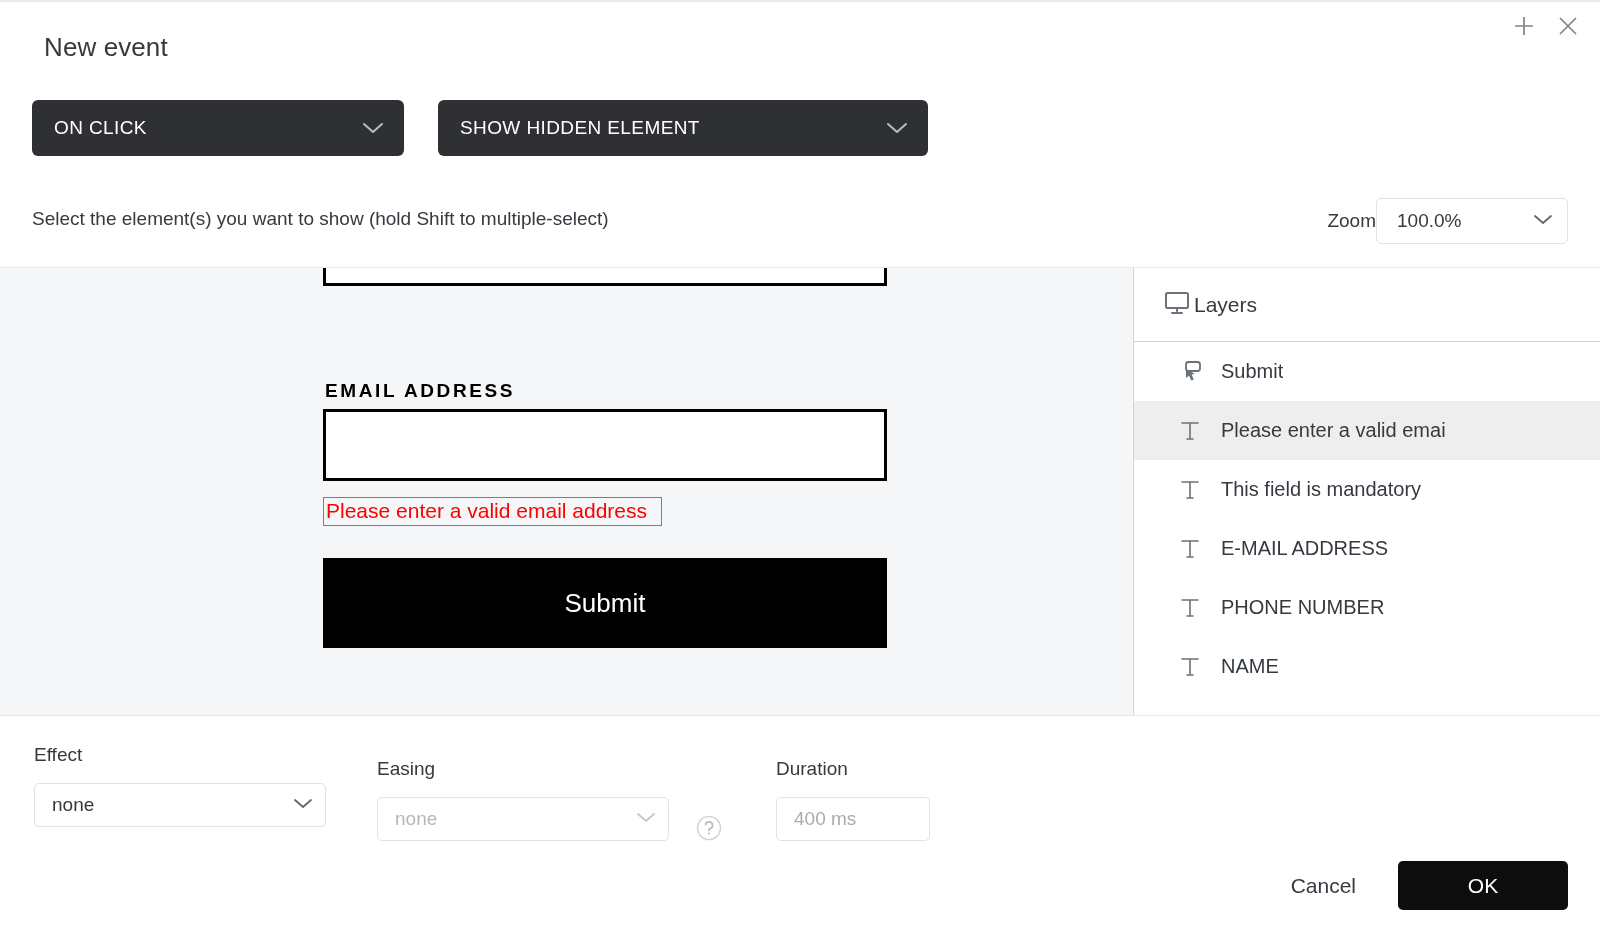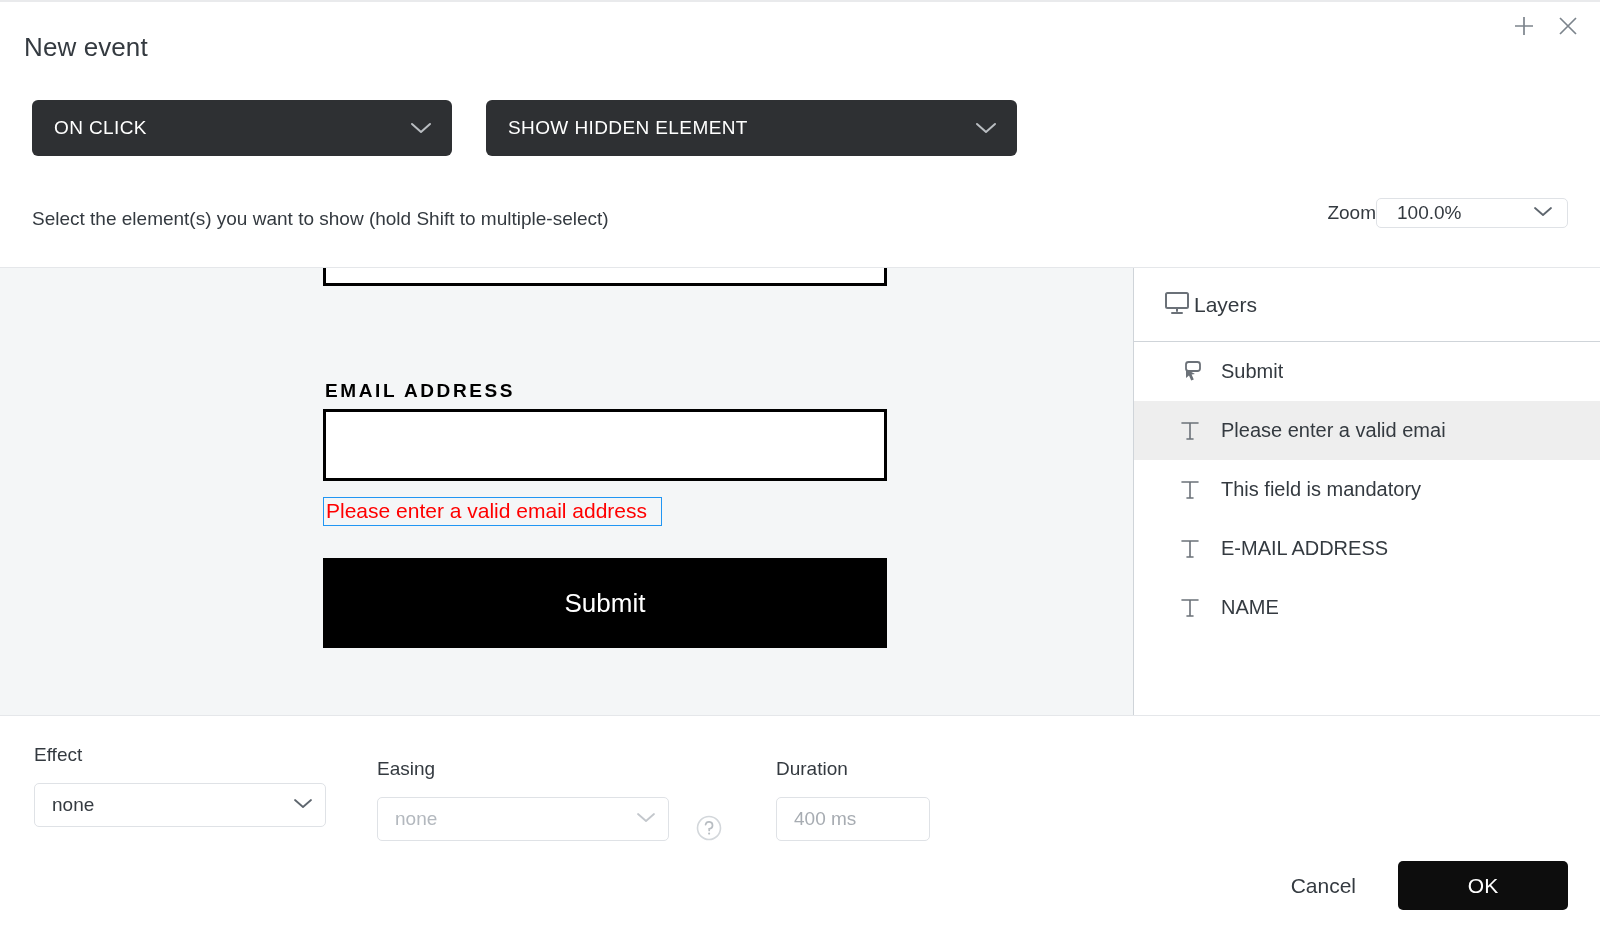--- a/index.html
+++ b/index.html
@@ -37,21 +37,21 @@
     display: flex;
     align-items: center;
     justify-content: center;
     cursor: pointer;
   }
   .win-ctrls .ico svg { display: block; }
 
   
   .dialog-title {
     position: absolute;
-    left: 24px;
+    left: 44px;
     top: 30px;
     font-size: 26px;
     color: #343a40;
     font-weight: 400;
     letter-spacing: 0.1px;
   }
 
   
   .pill-row {
     position: absolute;
@@ -64,22 +64,22 @@
     height: 56px;
     background: #2e3033;
     border-radius: 6px;
     display: flex;
     align-items: center;
     padding: 0 20px 0 22px;
     box-sizing: border-box;
     cursor: pointer;
     user-select: none;
   }
-  .pill-trigger { width: 420px; }
-  .pill-action  { width: 531px; }
+  .pill-trigger { width: 372px; }
+  .pill-action  { width: 490px; }
   .pill .pill-label {
     color: #ffffff;
     font-size: 19px;
     letter-spacing: 0.4px;
     flex: 1;
     white-space: nowrap;
     overflow: hidden;
   }
   .pill .caret { flex: 0 0 auto; display: flex; }
 
@@ -98,21 +98,21 @@
     top: 196px;
     display: flex;
     align-items: center;
   }
   .zoom-label {
     font-size: 19px;
     color: #343a40;
   }
   .zoom-select {
     width: 192px;
-    height: 30px;
+    height: 46px;
     border: 1px solid #dfe2e6;
     border-radius: 5px;
     background: #ffffff;
     display: flex;
     align-items: center;
     padding: 0 14px 0 20px;
     box-sizing: border-box;
     cursor: pointer;
   }
   .zoom-select .val {
@@ -434,20 +434,28 @@
 
         <div class="layer-row">
           <span class="licon">
             <svg width="22" height="22" viewBox="0 0 22 22">
               <path d="M3 3 H19 M11 3 V19 M8 19 H14" stroke="#6b7178" stroke-width="1.6" fill="none" stroke-linecap="round"></path>
             </svg>
           </span>
           <span class="lname">E-MAIL ADDRESS</span>
         </div>
 
+        <div class="layer-row">
+          <span class="licon">
+            <svg width="22" height="22" viewBox="0 0 22 22">
+              <path d="M3 3 H19 M11 3 V19 M8 19 H14" stroke="#6b7178" stroke-width="1.6" fill="none" stroke-linecap="round"></path>
+            </svg>
+          </span>
+          <span class="lname">PHONE NUMBER</span>
+        </div>
 
         <div class="layer-row">
           <span class="licon">
             <svg width="22" height="22" viewBox="0 0 22 22">
               <path d="M3 3 H19 M11 3 V19 M8 19 H14" stroke="#6b7178" stroke-width="1.6" fill="none" stroke-linecap="round"></path>
             </svg>
           </span>
           <span class="lname">NAME</span>
         </div>
 

